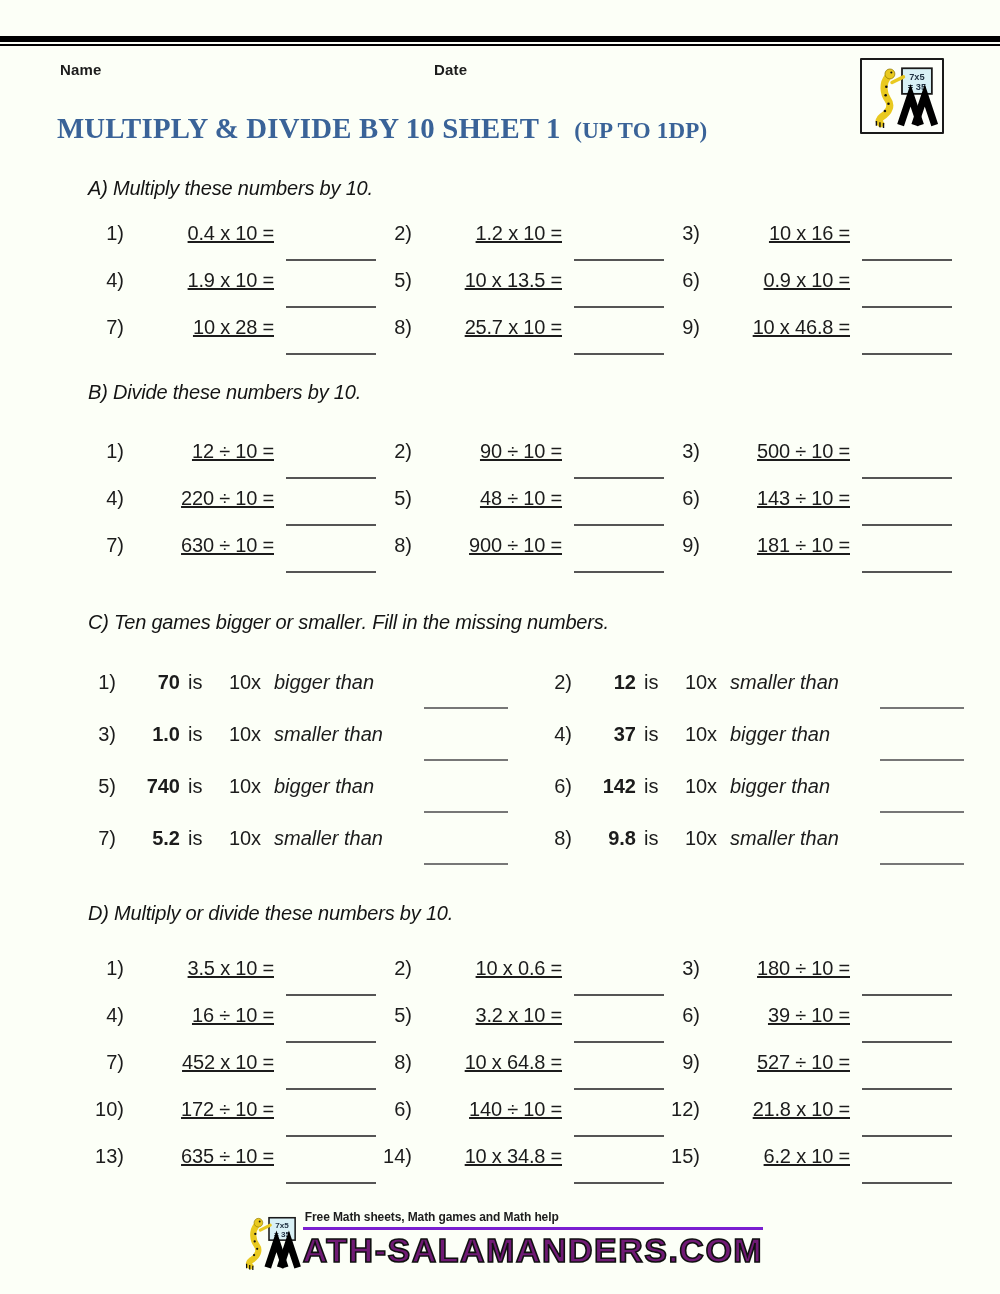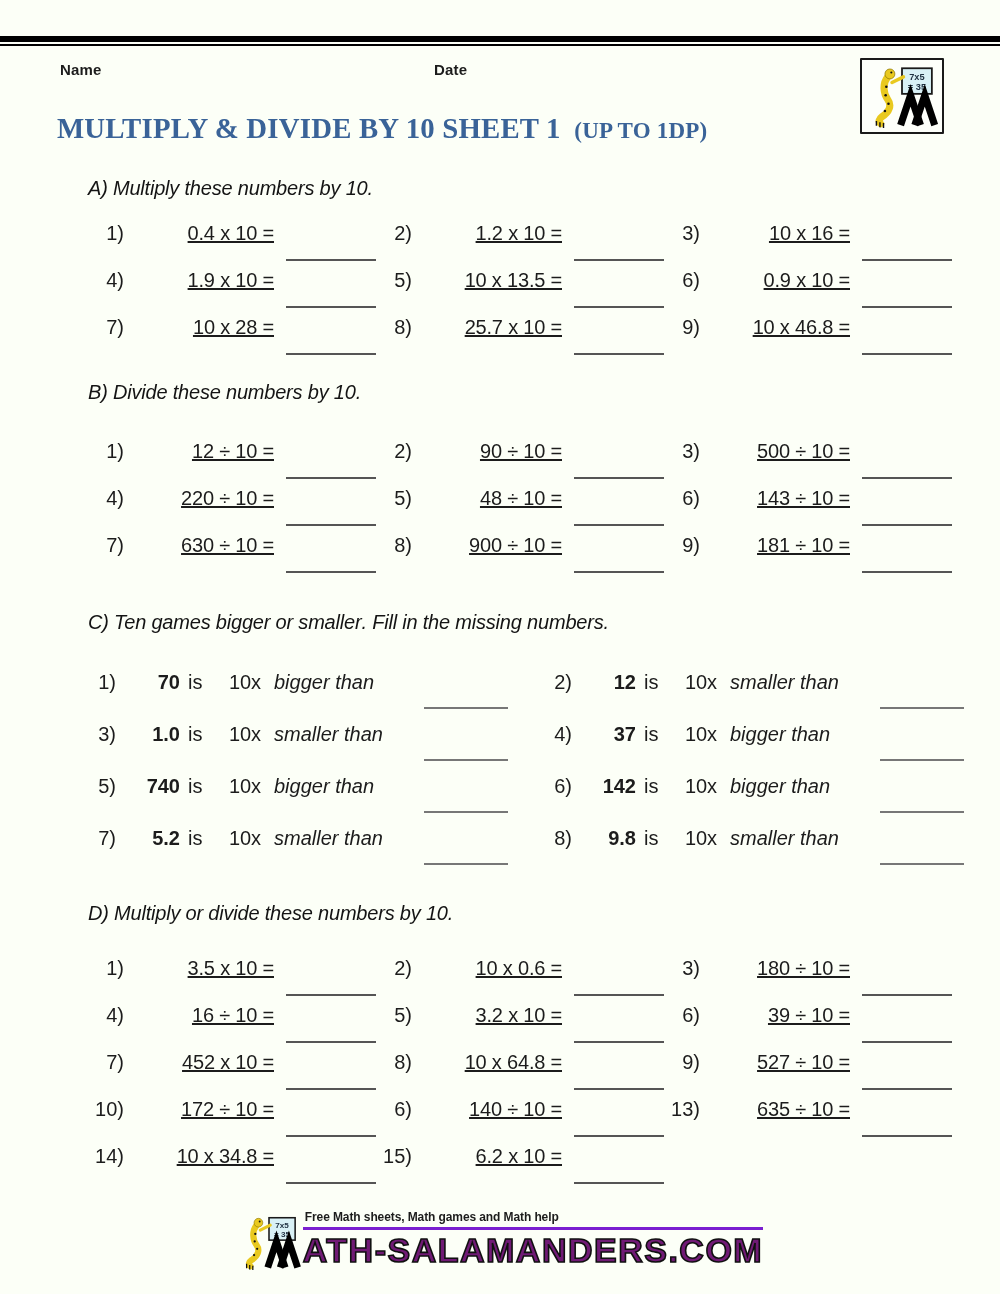--- a/index.html
+++ b/index.html
@@ -335,20 +335,25 @@
         <span class="pline"></span>
       </div>
       <div class="cell expr">
         <span class="pnum">10)</span>
         <span class="pexpr">172 ÷ 10 =</span>
         <span class="pline"></span>
       </div>
       <div class="cell expr">
         <span class="pnum">6)</span>
         <span class="pexpr">140 ÷ 10 =</span>
+        <span class="pline"></span>
+      </div>
+      <div class="cell expr">
+        <span class="pnum">12)</span>
+        <span class="pexpr">21.8 x 10 =</span>
         <span class="pline"></span>
       </div>
       <div class="cell expr">
         <span class="pnum">13)</span>
         <span class="pexpr">635 ÷ 10 =</span>
         <span class="pline"></span>
       </div>
       <div class="cell expr">
         <span class="pnum">14)</span>
         <span class="pexpr">10 x 34.8 =</span>

